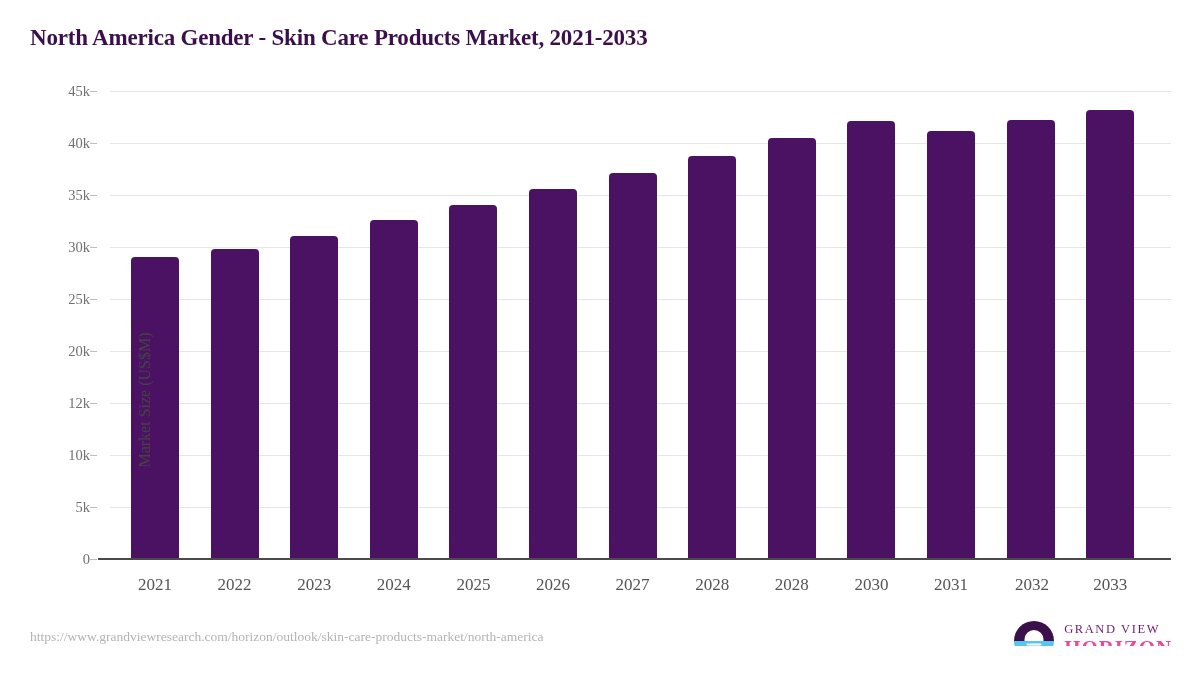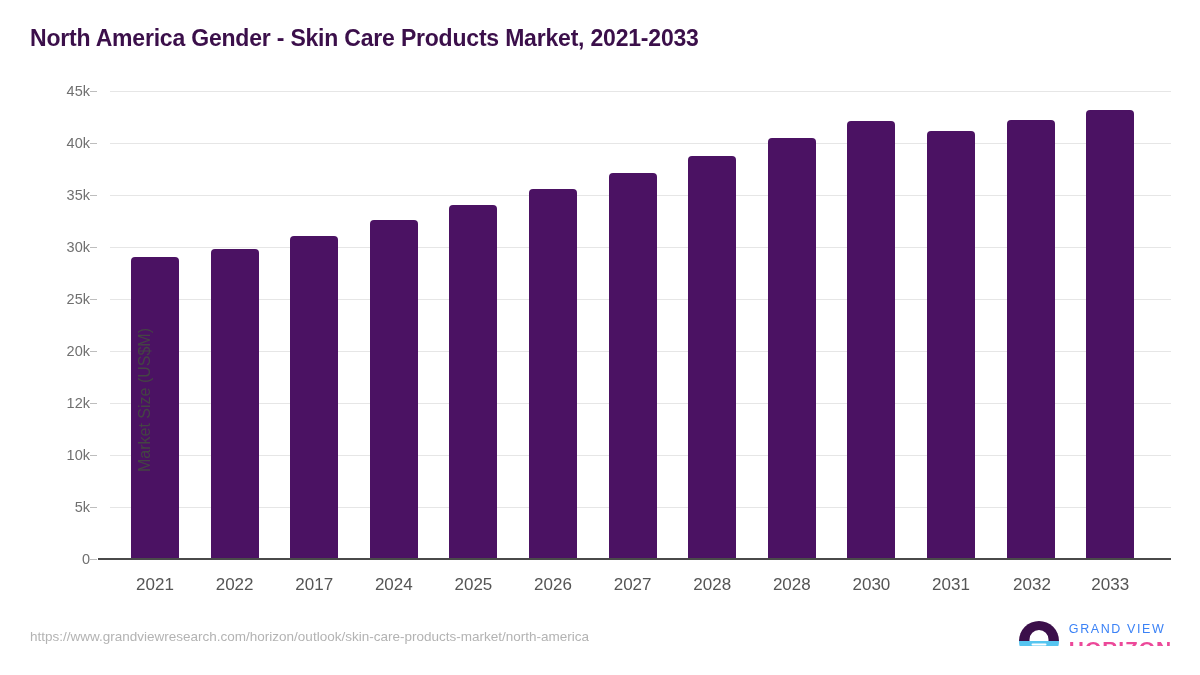--- a/index.html
+++ b/index.html
@@ -10,20 +10,21 @@
   body {
     font-family: "Liberation Sans", sans-serif;
   }
   #page {
     position: relative;
     width: 1200px;
     height: 646px;
     background: #ffffff;
     overflow: hidden;
     box-sizing: border-box;
+    font-family: Liberation Serif, serif;
   }
 
   
   #chart-title {
     position: absolute;
     left: 30px;
     top: 25px;
     font-size: 23px;
     font-weight: bold;
     color: #3B0F4A;
@@ -136,21 +137,21 @@
   }
   #logo-text {
     display: flex;
     flex-direction: column;
     justify-content: center;
     line-height: 1;
   }
   #logo-text-top {
     font-size: 12.5px;
     letter-spacing: 1.6px;
-    color: #3b82f6;
+    color: #701a75;
     font-weight: normal;
   }
   #logo-text-bottom {
     font-size: 21px;
     letter-spacing: 0.9px;
     color: #ec4899;
     font-weight: bold;
     margin-top: 3px;
   }
 </style>
@@ -197,21 +198,21 @@
         <div class="bar" title="2028: 38700" style="left: 578.2px; width: 48px; height: 402.48px; background: rgb(75, 18, 99);"></div>
         <div class="bar" title="2029: 40400" style="left: 657.8px; width: 48px; height: 420.16px; background: rgb(75, 18, 99);"></div>
         <div class="bar" title="2030: 42000" style="left: 737.4px; width: 48px; height: 436.8px; background: rgb(75, 18, 99);"></div>
         <div class="bar" title="2031: 41050" style="left: 817px; width: 48px; height: 426.92px; background: rgb(75, 18, 99);"></div>
         <div class="bar" title="2032: 42100" style="left: 896.6px; width: 48px; height: 437.84px; background: rgb(75, 18, 99);"></div>
         <div class="bar" title="2033: 43100" style="left: 976.2px; width: 48px; height: 448.24px; background: rgb(75, 18, 99);"></div>
       </div>
     <div id="x-ticks">
         <div class="xtick-label" style="left: 45px;">2021</div>
         <div class="xtick-label" style="left: 124.6px;">2022</div>
-        <div class="xtick-label" style="left: 204.2px;">2017</div>
+        <div class="xtick-label" style="left: 204.2px;">2023</div>
         <div class="xtick-label" style="left: 283.8px;">2024</div>
         <div class="xtick-label" style="left: 363.4px;">2025</div>
         <div class="xtick-label" style="left: 443px;">2026</div>
         <div class="xtick-label" style="left: 522.6px;">2027</div>
         <div class="xtick-label" style="left: 602.2px;">2028</div>
         <div class="xtick-label" style="left: 681.8px;">2028</div>
         <div class="xtick-label" style="left: 761.4px;">2030</div>
         <div class="xtick-label" style="left: 841px;">2031</div>
         <div class="xtick-label" style="left: 922px;">2032</div>
         <div class="xtick-label" style="left: 1000.2px; text-align: right;">2033</div>

